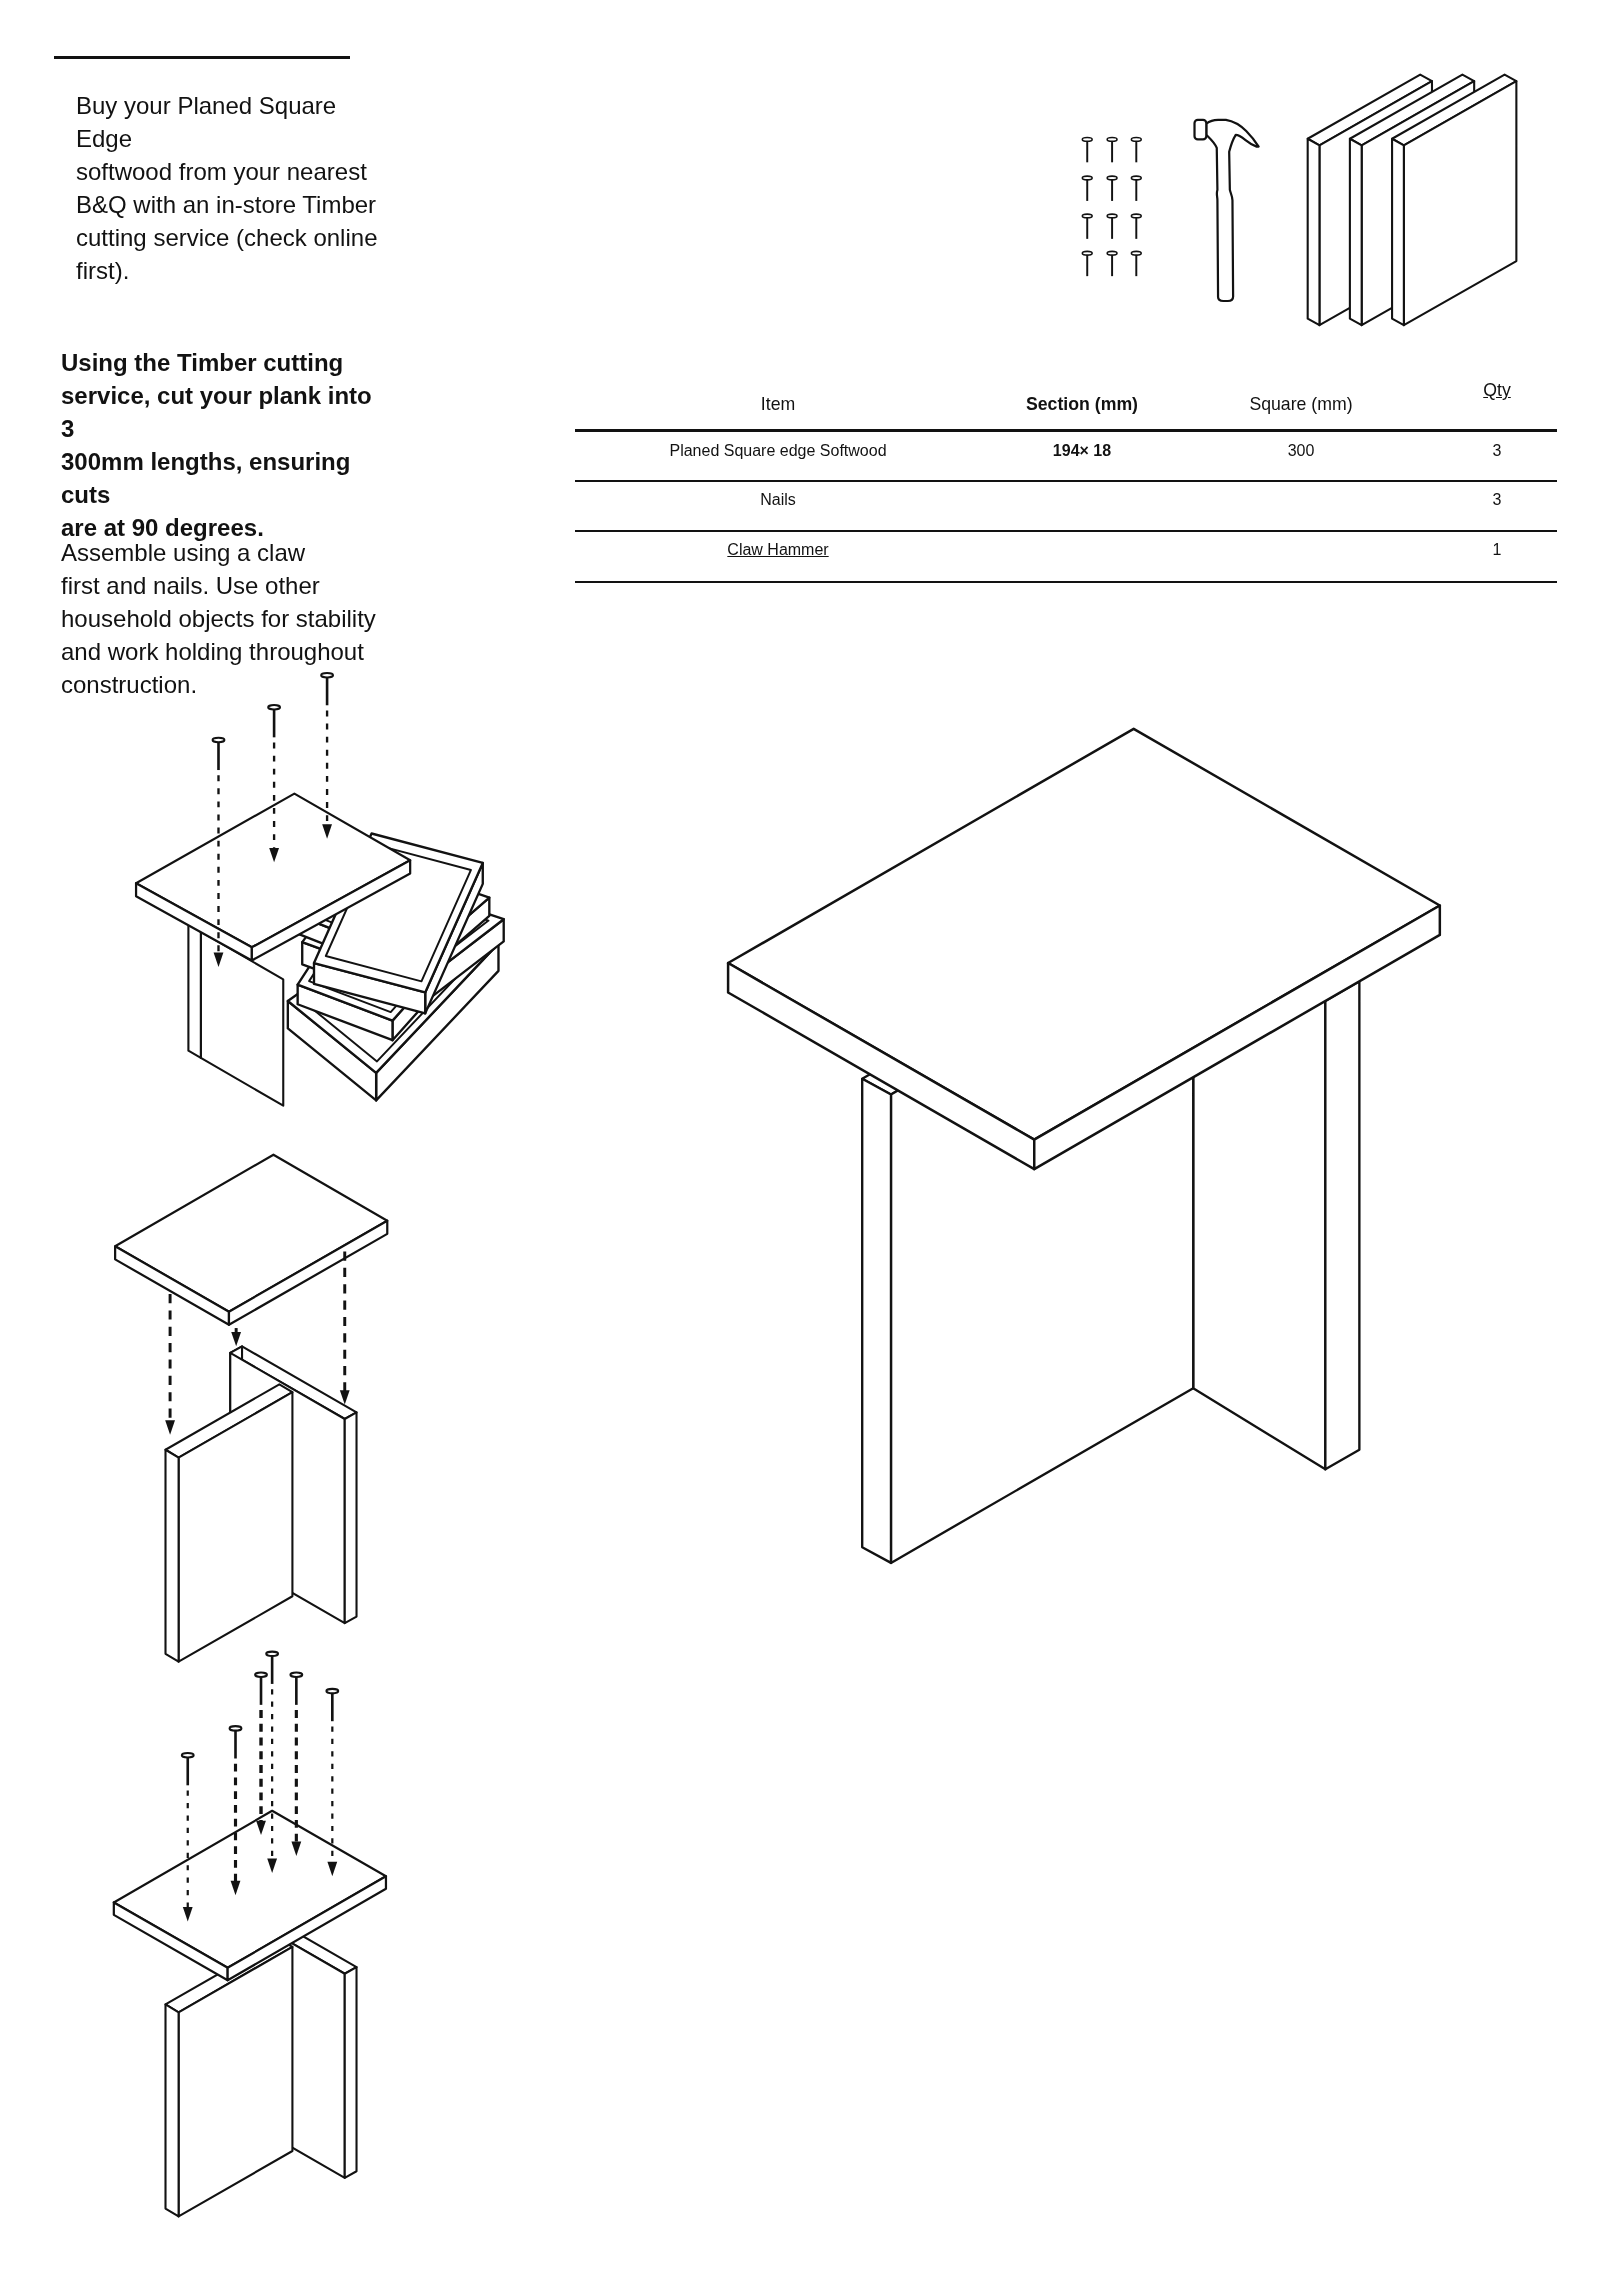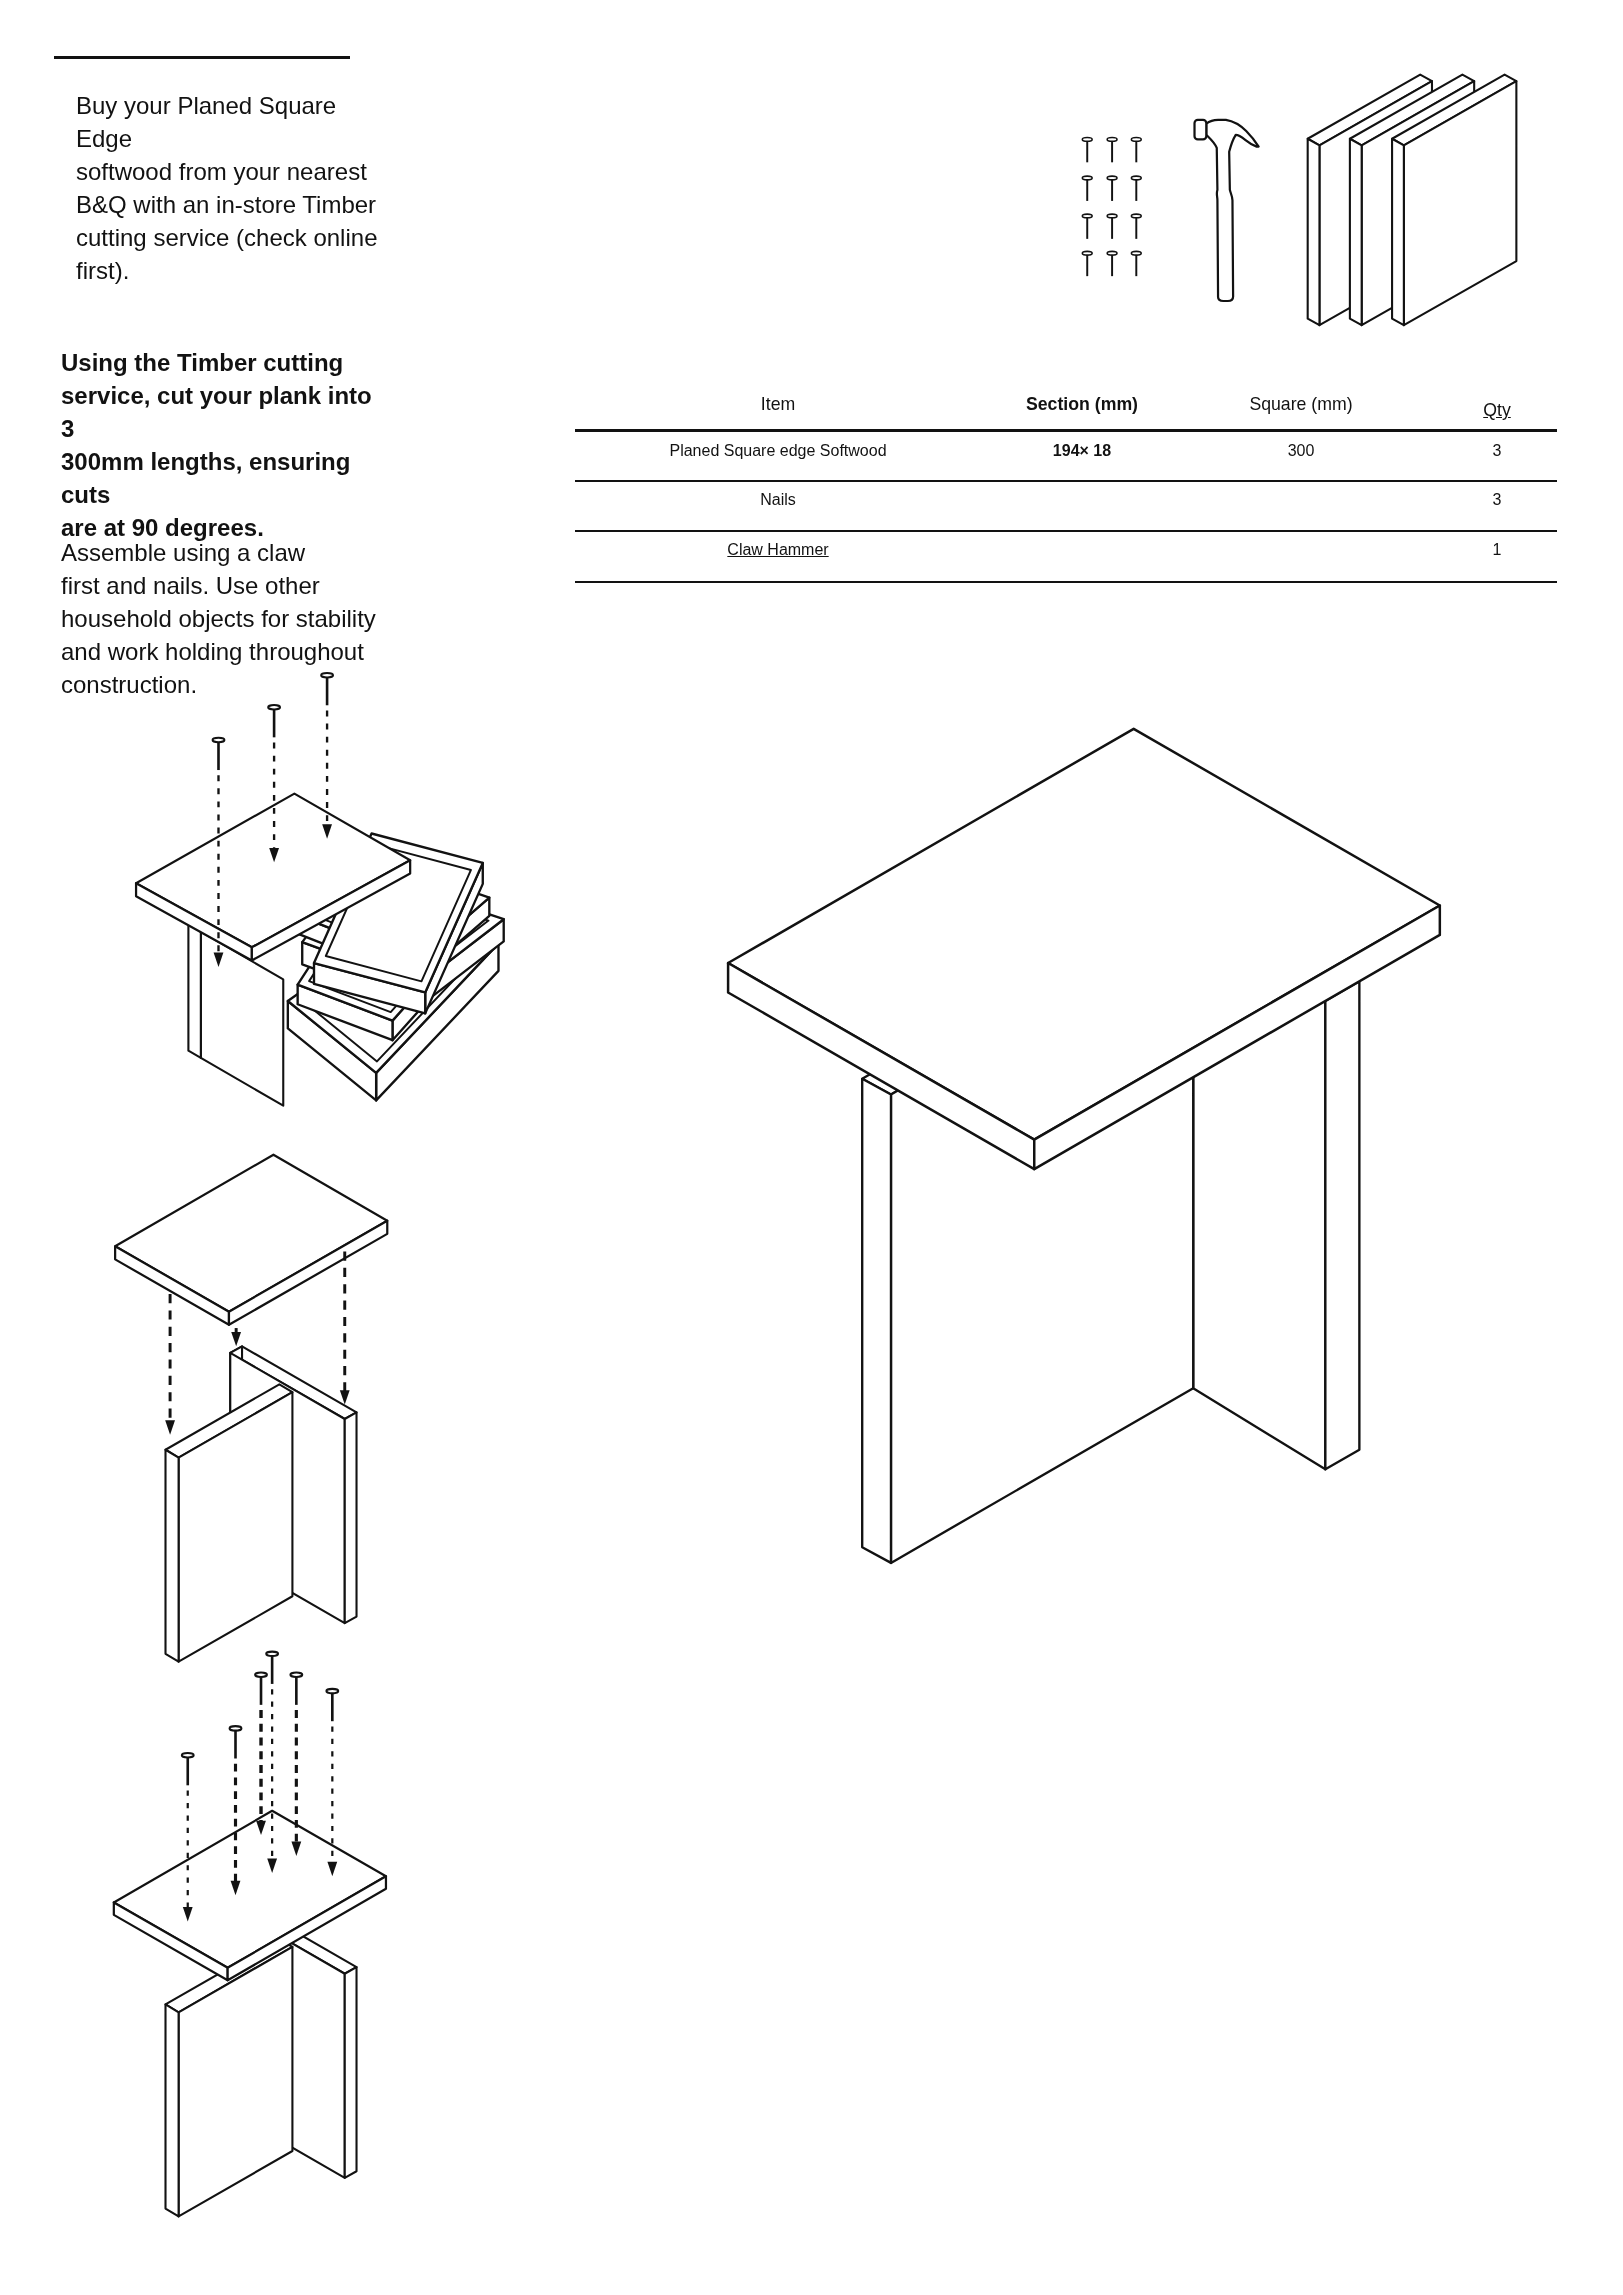--- a/index.html
+++ b/index.html
@@ -42,21 +42,21 @@
 <p class="para" id="para3">Assemble using a claw
 first and nails. Use other
 household objects for stability
 and work holding throughout
 construction.</p>
 
 <div>
   <div class="cell th c-item" style="top:394px;">Item</div>
   <div class="cell th c-section" style="top:394px;">Section (mm)</div>
   <div class="cell th c-length" style="top:394px;">Square (mm)</div>
-  <div class="cell th c-qty" style="top:400px;text-decoration:underline;">Qty</div>
+  <div class="cell th c-qty" style="top:380px;text-decoration:underline;">Qty</div>
 
   <div class="tline" style="left:575px;top:429px;width:982px;height:2.6px;"></div>
 
   <div class="cell td c-item" style="top:442px;">Planed Square edge Softwood</div>
   <div class="cell td c-section" style="top:442px;">194× 18</div>
   <div class="cell td c-length" style="top:442px;">300</div>
   <div class="cell td c-qty" style="top:442px;">3</div>
 
   <div class="tline" style="left:575px;top:480px;width:982px;height:2px;"></div>
 

